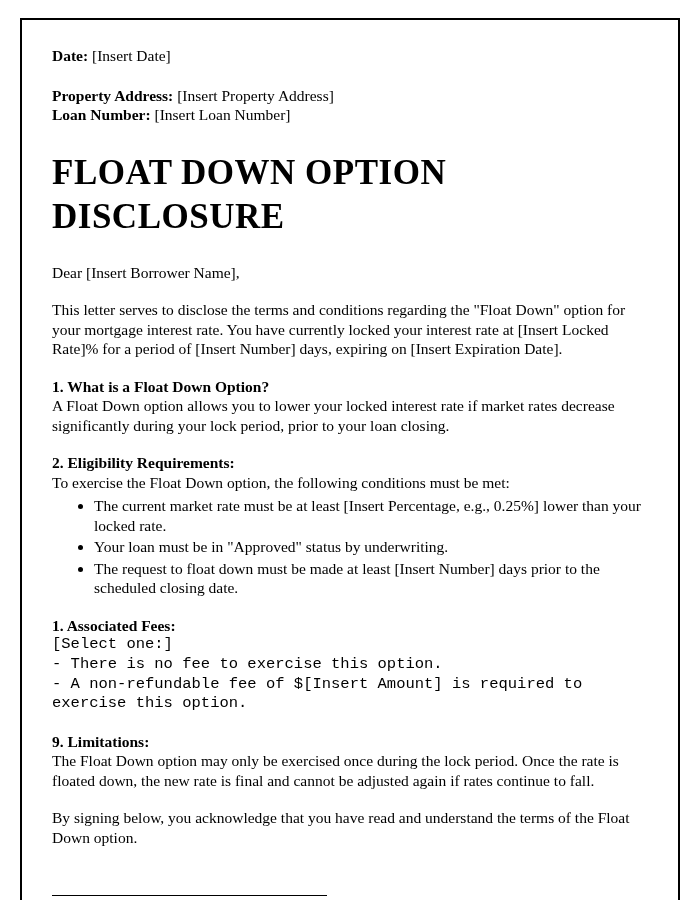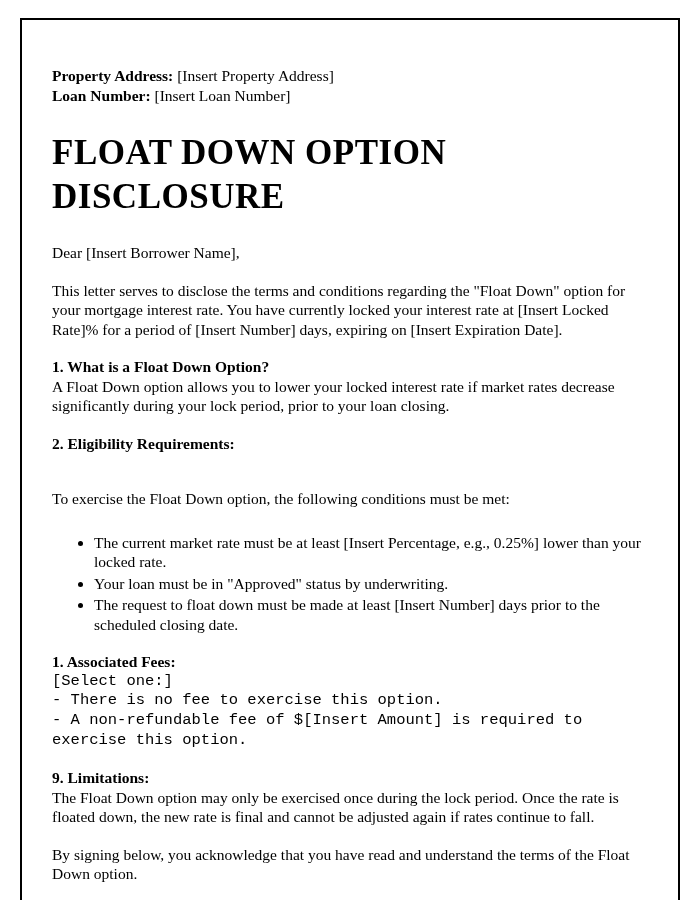--- a/index.html
+++ b/index.html
@@ -30,56 +30,57 @@
     font-weight: bold;
     font-size: 35px;
     letter-spacing: 0.5px;
     margin: 26px 0 24px 0;
     font-family: "Liberation Serif", "DejaVu Serif", serif;
   }
   .para { margin: 0 0 18px 0; }
   .section-heading { font-weight: bold; margin: 18px 0 0 0; }
   .section-body { margin: 0 0 18px 0; }
   ul.bullet-list {
-    margin: 24px 0 18px 0;
+    margin: 4px 0 18px 0;
     padding-left: 42px;
   }
   ul.bullet-list li { margin: 0 0 2px 0; }
   .fees-line { margin: 0; }
   .fees-block { margin: 0 0 18px 0; font-family: Liberation Mono, monospace; }
   .signature-line {
     width: 275px;
     border-bottom: 1px solid #000000;
     height: 20px;
     margin: 28px 0 2px 0;
   }
   .signature-label { margin: 2px 0 0 16px; }
 </style>
 </head>
 <body>
 
 <div class="page-frame">
 
+  <p class="meta-line"><b>Date:</b> <span>[Insert Date]</span></p>
 
   <div class="meta-gap"></div>
 
   <p class="meta-line"><b>Property Address:</b> <span>[Insert Property Address]</span></p>
   <p class="meta-line"><b>Loan Number:</b> <span>[Insert Loan Number]</span></p>
 
   <h1 class="doc-title">FLOAT DOWN OPTION DISCLOSURE</h1>
 
   <p class="para">Dear [Insert Borrower Name],</p>
 
   <p class="para">This letter serves to disclose the terms and conditions regarding the "Float Down" option for your mortgage interest rate. You have currently locked your interest rate at [Insert Locked Rate]% for a period of [Insert Number] days, expiring on [Insert Expiration Date].</p>
 
   <p class="section-heading">1. What is a Float Down Option?</p>
   <p class="section-body">A Float Down option allows you to lower your locked interest rate if market rates decrease significantly during your lock period, prior to your loan closing.</p>
 
   <p class="section-heading">2. Eligibility Requirements:</p>
-  <p class="section-body" style="margin-bottom:0;margin-top:36px;">To exercise the Float Down option, the following conditions must be met:</p>
+  <p class="section-body" style="margin-bottom:0;">To exercise the Float Down option, the following conditions must be met:</p>
 
   <ul class="bullet-list">
     <li>The current market rate must be at least [Insert Percentage, e.g., 0.25%] lower than your locked rate.</li>
     <li>Your loan must be in "Approved" status by underwriting.</li>
     <li>The request to float down must be made at least [Insert Number] days prior to the scheduled closing date.</li>
   </ul>
 
   <p class="section-heading">1. Associated Fees:</p>
   <div class="fees-block">
     <p class="fees-line">[Select one:]</p>

